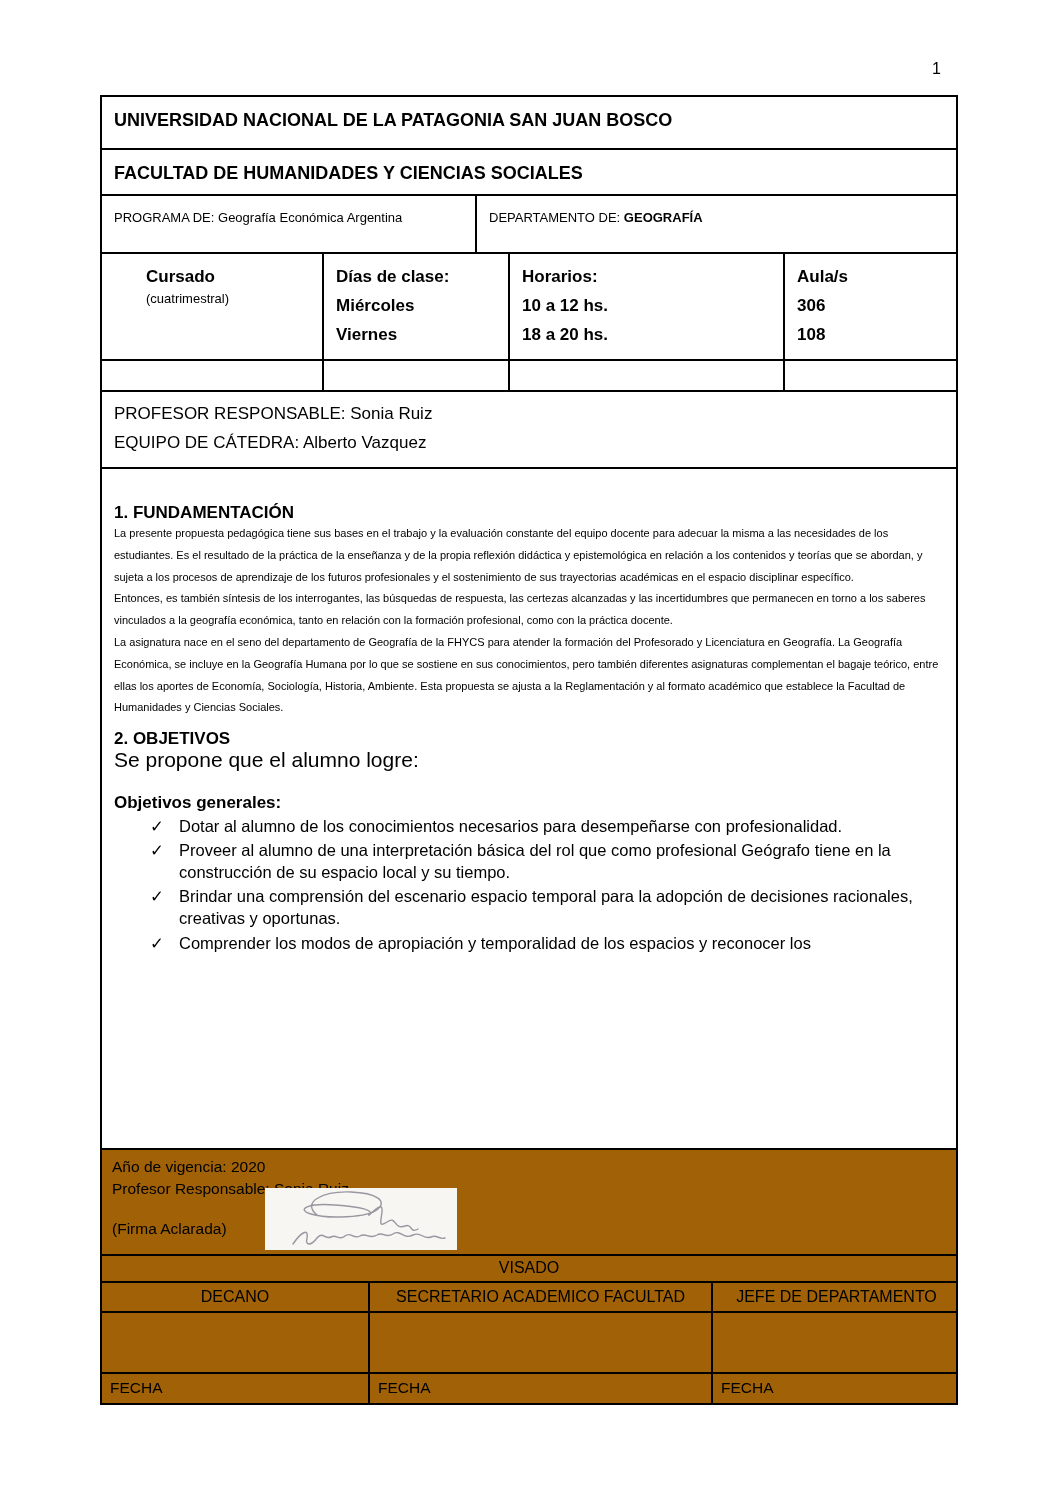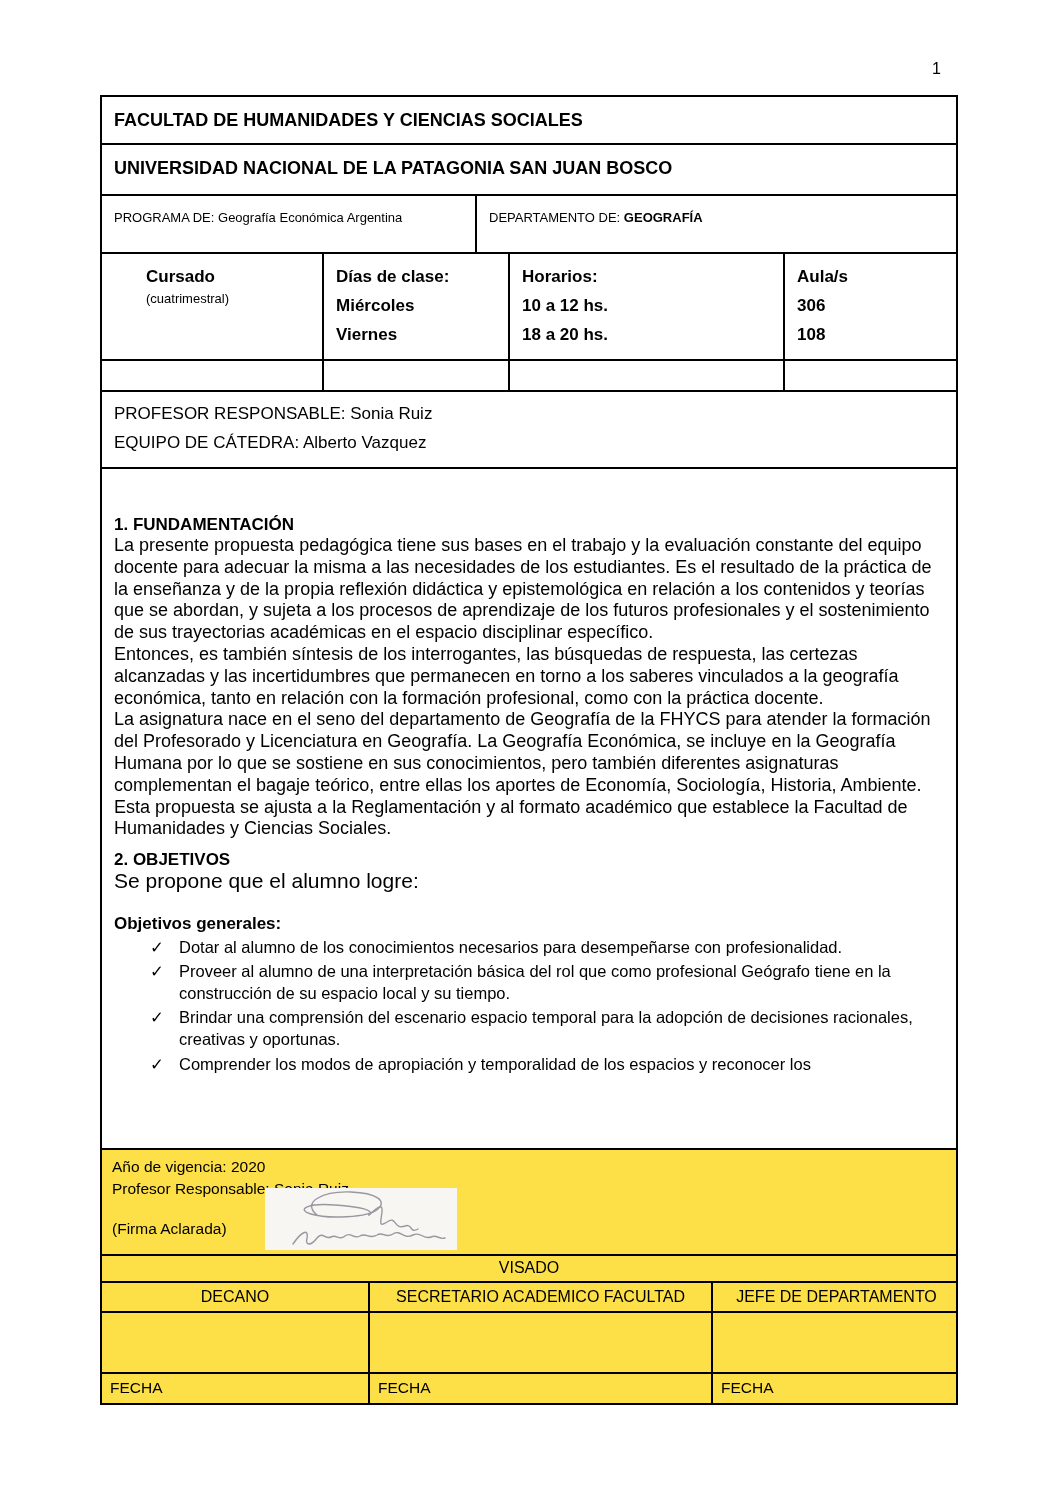--- a/index.html
+++ b/index.html
@@ -44,38 +44,38 @@
   .row-sched { min-height:93px; }
   .row-sched .cell { font-size:17px; font-weight:bold; line-height:29px; padding-top:8px; }
   .cursado-note { display:block; font-size:13px; font-weight:normal; line-height:16px; }
 
   .row-empty { min-height:31px; }
 
   .row-prof { min-height:60px; }
   .row-prof .cell { font-size:17px; line-height:29px; padding-top:7px; }
 
   
-  .content { min-height:696px; padding:12px 14px 0 12px; }
+  .content { min-height:696px; padding:0 14px 0 12px; }
   .sec-title { font-size:17px; font-weight:bold; }
   .t-fund { margin-top:34px; }
-  .content p { font-size:18px; line-height:21.8px; margin-top:0; }
+  .content p { font-size:11px; line-height:21.8px; margin-top:0; }
   .p-first { margin-top:29px; }
   .t-obj { margin-top:10px; }
   .obj-intro { font-size:21px; line-height:22px; }
   .t-gen { margin-top:22px; }
   .check-list { margin-top:2px; }
   .check-item { display:flex; padding-left:36px; font-size:16.5px; line-height:22.5px; margin-top:1px; }
   .check-item .check { width:29px; flex:0 0 29px; }
   .check-item .check-text { flex:1; }
   .t-esp { margin-top:21px; }
 
   
   .footer-block {
     position:absolute; left:100px; top:1148px; width:858px;
-    border:2px solid #000; background:#fde047;
+    border:2px solid #000; background:#a16207;
   }
   .f-row { border-top:2px solid #000; }
   .f-row:first-child { border-top:none; }
   .f-sign { min-height:104px; position:relative; padding:6px 10px; font-size:15.5px; line-height:22px; }
   .firma-label { position:absolute; left:10px; bottom:14px; }
   .signature {
     position:absolute; left:163px; top:38px; width:192px; height:62px;
     background:#f7f6f3;
   }
   .row-visado { min-height:27px; text-align:center; font-size:16px; padding:3px 0 0 0; }
@@ -89,26 +89,26 @@
 </style>
 </head>
 <body>
 
 <div class="page">
 
   <div class="page-number">1</div>
 
   <div class="main-block">
 
+    <div class="m-row row-univ">
+      <div class="cell">UNIVERSIDAD NACIONAL DE LA PATAGONIA SAN JUAN BOSCO</div>
+    </div>
+
     <div class="m-row row-fac">
       <div class="cell">FACULTAD DE HUMANIDADES Y CIENCIAS SOCIALES</div>
-    </div>
-
-    <div class="m-row row-univ">
-      <div class="cell">UNIVERSIDAD NACIONAL DE LA PATAGONIA SAN JUAN BOSCO</div>
     </div>
 
     <div class="m-row row-prog">
       <div class="cell">
         <span>PROGRAMA DE: </span>
         <span>Geografía Económica Argentina</span>
       </div>
       <div class="cell">
         <span>DEPARTAMENTO DE: </span>
         <b>GEOGRAFÍA</b>

